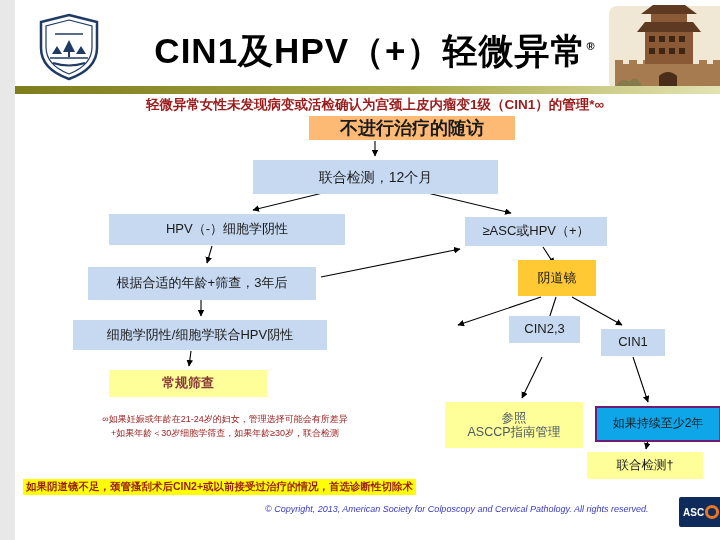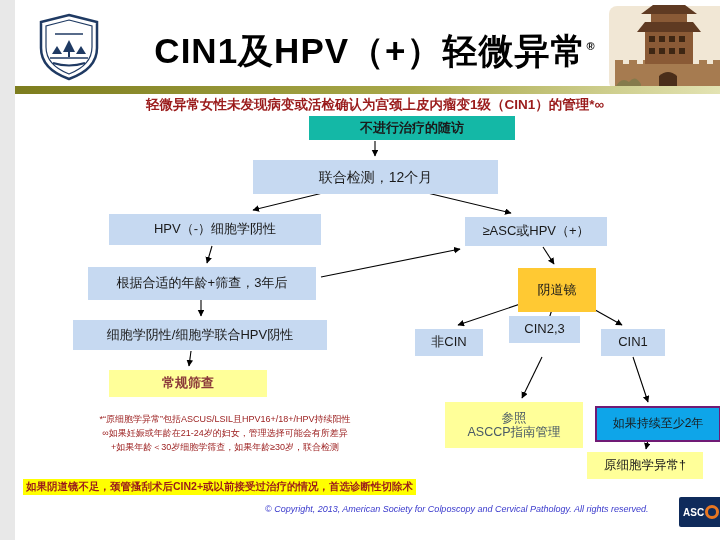--- a/index.html
+++ b/index.html
@@ -19,21 +19,21 @@
   }
   .subtitle{
     left:40px;top:96px;width:640px;text-align:center;
     font-size:13.5px;font-weight:bold;color:#9a1b1b;white-space:nowrap;
   }
   .box{
     position:absolute;display:flex;flex-direction:column;align-items:center;justify-content:center;
     text-align:center;font-size:13px;line-height:1.15;color:#1a1a1a;
   }
   .blue{background:#c6d9f1;}
-  .green{background:#14b8a6;font-weight:bold;font-size:13px;}
+  .green{background:#fdba74;font-weight:bold;font-size:18px;}
   .gold{background:#ffc933;}
   .pale{background:#ffff99;}
   .persist{background:#0ea5e9;border:2px solid #701a75;}
   .routine-text{color:#8b3a3a;font-weight:bold;}
   .asccp-text{color:#4a5a66;}
   .arrows{left:0;top:0;pointer-events:none;}
   .footnotes{
     left:55px;top:412px;width:310px;text-align:center;
     font-size:9px;line-height:14px;color:#9a1b1b;
   }
@@ -127,49 +127,47 @@
       <line x1="527" y1="357" x2="507" y2="398" marker-end="url(#arw)"></line>
       <line x1="618" y1="357" x2="633" y2="402" marker-end="url(#arw)"></line>
       <line x1="633" y1="440" x2="631" y2="449" marker-end="url(#arw)"></line>
     </g>
   </svg>
 
   <div class="box green" style="left:294px;top:116px;width:206px;height:24px;">不进行治疗的随访</div>
 
   <div class="box blue" style="left:238px;top:160px;width:245px;height:34px;font-size:14px;">联合检测，12个月</div>
 
-  <div class="box blue" style="left:94px;top:214px;width:212px;height:31px;">HPV（-）细胞学阴性</div>
+  <div class="box blue" style="left:94px;top:214px;width:236px;height:31px;">HPV（-）细胞学阴性</div>
 
   <div class="box blue" style="left:450px;top:217px;width:142px;height:29px;">≥ASC或HPV（+）</div>
 
   <div class="box blue" style="left:73px;top:267px;width:228px;height:33px;">根据合适的年龄+筛查，3年后</div>
 
-  <div class="box gold" style="left:503px;top:268px;width:78px;height:44px;">阴道镜</div>
+  <div class="box gold" style="left:503px;top:260px;width:78px;height:36px;">阴道镜</div>
 
   <div class="box blue" style="left:58px;top:320px;width:254px;height:30px;">细胞学阴性/细胞学联合HPV阴性</div>
 
-  <div class="box blue" style="left:400px;top:329px;width:68px;height:27px;">非CIN</div>
 
   <div class="box blue" style="left:494px;top:316px;width:71px;height:27px;">CIN2,3</div>
 
   <div class="box blue" style="left:586px;top:329px;width:64px;height:27px;">CIN1</div>
 
   <div class="box pale asccp-text" style="left:430px;top:402px;width:138px;height:46px;font-size:12.5px;">
     <div>参照</div>
     <div>ASCCP指南管理</div>
   </div>
 
   <div class="box pale routine-text" style="left:94px;top:370px;width:158px;height:27px;">常规筛查</div>
 
   <div class="box persist" style="left:580px;top:406px;width:122px;height:32px;font-size:12px;">如果持续至少2年</div>
 
-  <div class="box pale" style="left:572px;top:452px;width:116px;height:27px;font-size:12.5px;">原细胞学异常†</div>
+  <div class="box pale" style="left:572px;top:452px;width:116px;height:27px;font-size:12.5px;">联合检测†</div>
 
   <div class="abs footnotes">
-    <div>*“原细胞学异常”包括ASCUS/LSIL且HPV16+/18+/HPV持续阳性</div>
     <div>∞如果妊娠或年龄在21-24岁的妇女，管理选择可能会有所差异</div>
     <div>+如果年龄＜30岁细胞学筛查，如果年龄≥30岁，联合检测</div>
   </div>
 
   <div class="abs highlight-note">如果阴道镜不足，颈管搔刮术后CIN2+或以前接受过治疗的情况，首选诊断性切除术</div>
 
   <div class="abs copyright">© Copyright, 2013, American Society for Colposcopy and Cervical Pathology. All rights reserved.</div>
 
   <div class="abs ascp">
     <span>ASC</span>

